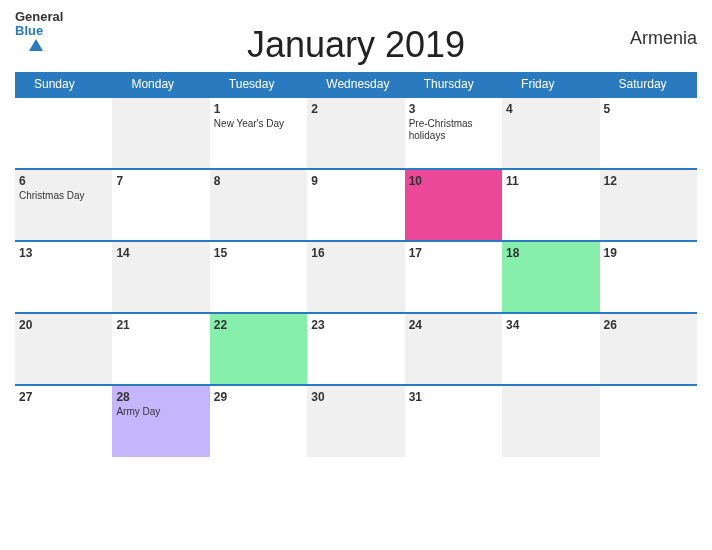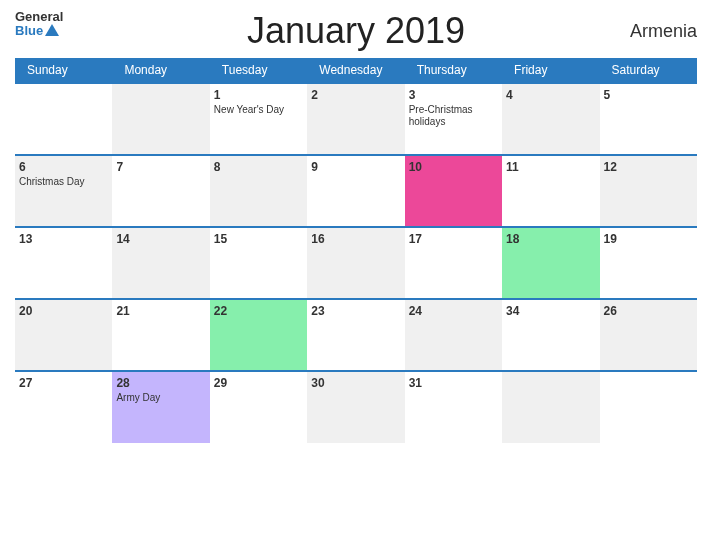--- a/index.html
+++ b/index.html
@@ -47,47 +47,49 @@
       width: 0;
       height: 0;
       border-left: 7px solid transparent;
       border-right: 7px solid transparent;
       border-bottom: 12px solid #2a7abf;
       margin-left: 2px;
       vertical-align: middle;
     }
     .logo-line {
       display: flex;
-      align-items: flex-start;
+      align-items: flex-end;
+      flex-direction: column;
     }
     .month-title {
       font-size: 36px;
       font-weight: normal;
       color: #222;
       text-align: center;
+      margin-top: 14px;
     }
     .country-label {
       position: absolute;
       right: 0;
       top: 50%;
       transform: translateY(-50%);
       font-size: 18px;
       color: #333;
     }
     .calendar-table {
       width: 100%;
       border-collapse: collapse;
       table-layout: fixed;
     }
     .calendar-table thead tr th {
       background: #2a7abf;
       color: #fff;
       font-size: 12px;
       font-weight: normal;
-      padding: 5px 12px;
+      padding: 5px 19px;
       text-align: left;
       border: none;
     }
     .calendar-table tbody tr {
       border-top: 2px solid #2a7abf;
     }
     .calendar-table tbody tr td {
       vertical-align: top;
       padding: 4px 4px 2px 4px;
       height: 72px;

